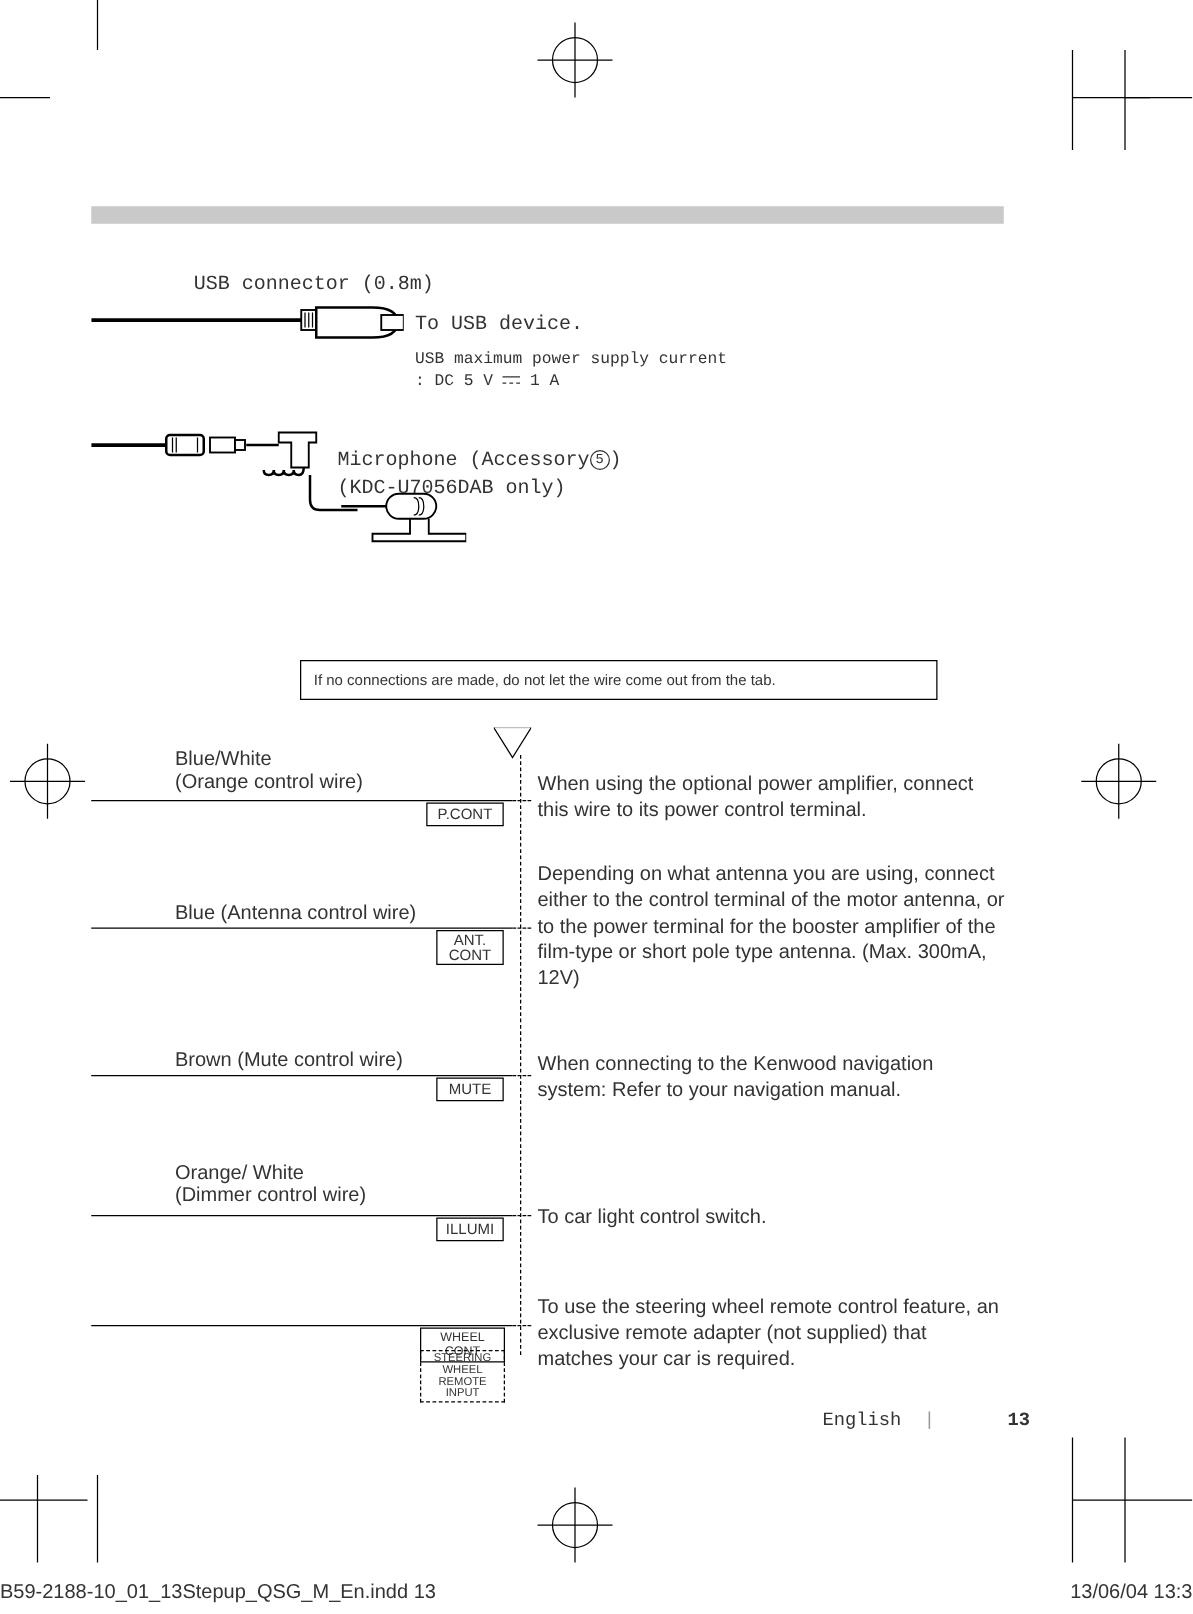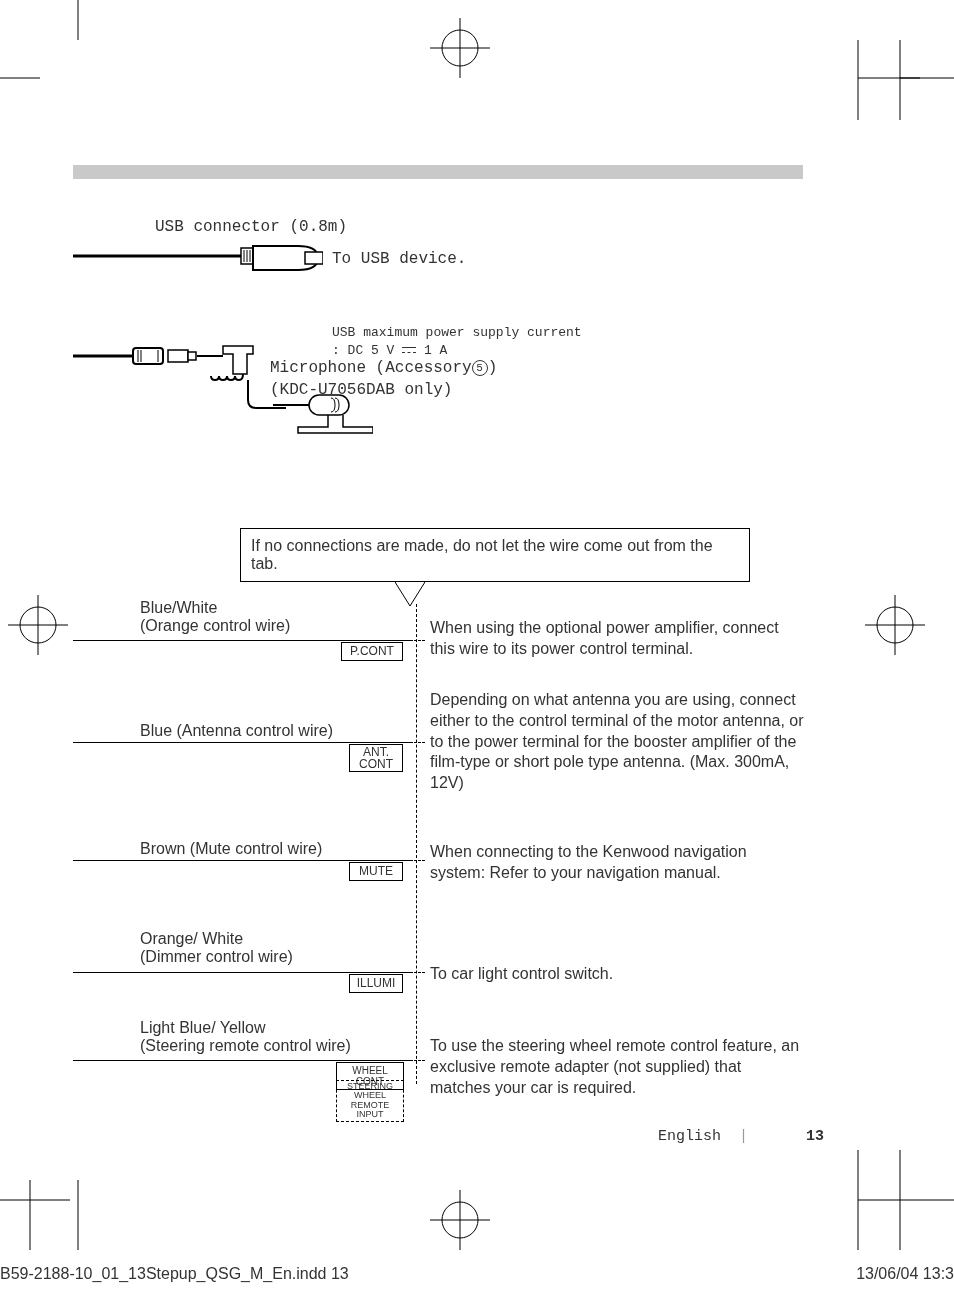--- a/index.html
+++ b/index.html
@@ -23,38 +23,38 @@
   .gray-bar {
     position: absolute;
     left: 73px;
     top: 165px;
     width: 730px;
     height: 14px;
     background: #c9c9c9;
   }
   .txt { position: absolute; color: #333; font-family: Liberation Mono, monospace; }
   .small { font-size: 16px; }
-  .xsmall { font-size: 13px; margin-top: 46px; }
+  .xsmall { font-size: 13px; }
   .footer { font-size: 15px; }
   .boxlabel {
     position: absolute;
     border: 1px solid #000;
     background: #fff;
     text-align: center;
     font-size: 12px;
     line-height: 1.1;
     padding: 2px 0;
     font-family: Arial, sans-serif;
   }
   .callout {
     position: absolute;
     border: 1px solid #000;
     background: #fff;
     padding: 8px 10px;
-    font-size: 16px;
+    font-size: 12px;
     color: #333;
   }
   .wire-label { position: absolute; font-size: 16px; color:#333; }
   .wire-desc { position: absolute; font-size: 16px; color:#333; width: 375px; line-height:1.3; }
   .hr { position:absolute; height:0; border-top:1px solid #000; }
   .vdash {
     position:absolute; width:0;
     border-left: 1.5px dashed #000;
   }
   .hdash {
@@ -213,24 +213,20 @@
 
 <div class="wire-label" style="left:140px; top:930px">
   <span>Orange/ White</span><br>
   <span>(Dimmer control wire)</span>
 </div>
 <div class="hr" style="left:73px; top:972px; width:337px"></div>
 <div class="hdash" style="left:410px; top:972px; width:15px"></div>
 <div class="boxlabel" style="left:349px; top:974px; width:52px">ILLUMI</div>
 <div class="wire-desc" style="left:430px; top:964px">To car light control switch.</div>
 
-<div class="wire-label" style="left:140px; top:1019px">
-  <span>Light Blue/ Yellow</span><br>
-  <span>(Steering remote control wire)</span>
-</div>
 <div class="hr" style="left:73px; top:1060px; width:337px"></div>
 <div class="hdash" style="left:410px; top:1060px; width:15px"></div>
 <div class="boxlabel" style="left:336px; top:1062px; width:66px; font-size:10px">WHEEL CONT</div>
 <div style="position:absolute; left:336px; top:1080px; width:66px; font-size:9px; text-align:center; border:1px dashed #000; line-height:1.05; padding:1px 0">
   <span>STEERING WHEEL</span><br>
   <span>REMOTE INPUT</span>
 </div>
 <div class="wire-desc" style="left:430px; top:1036px">To use the steering wheel remote control feature, an exclusive remote adapter (not supplied) that matches your car is required.</div>
 
 <div class="txt footer" style="right:130px; top:1128px">

